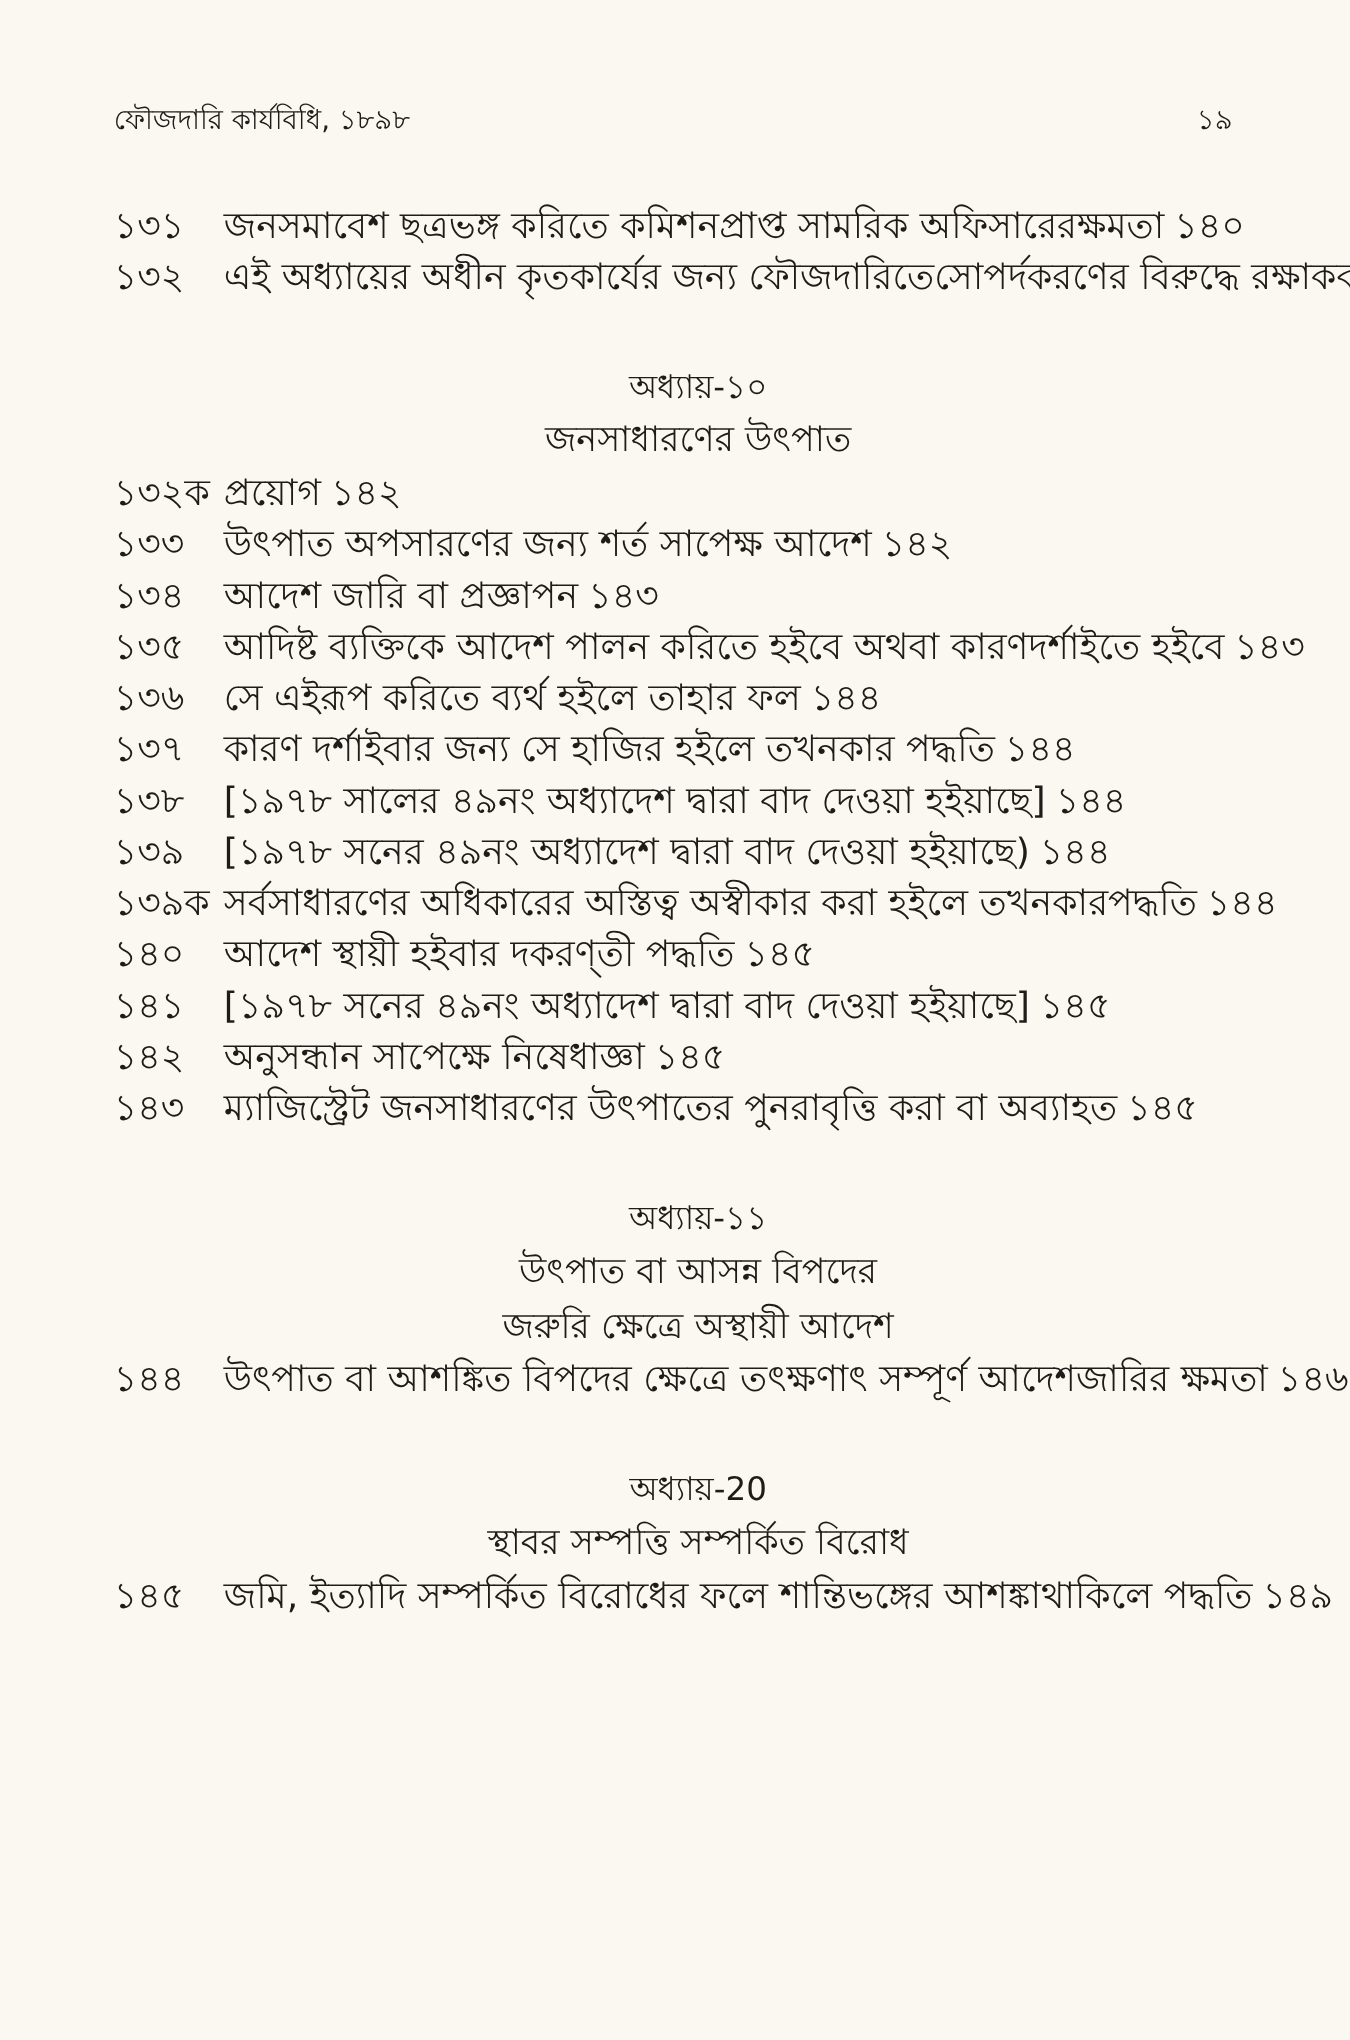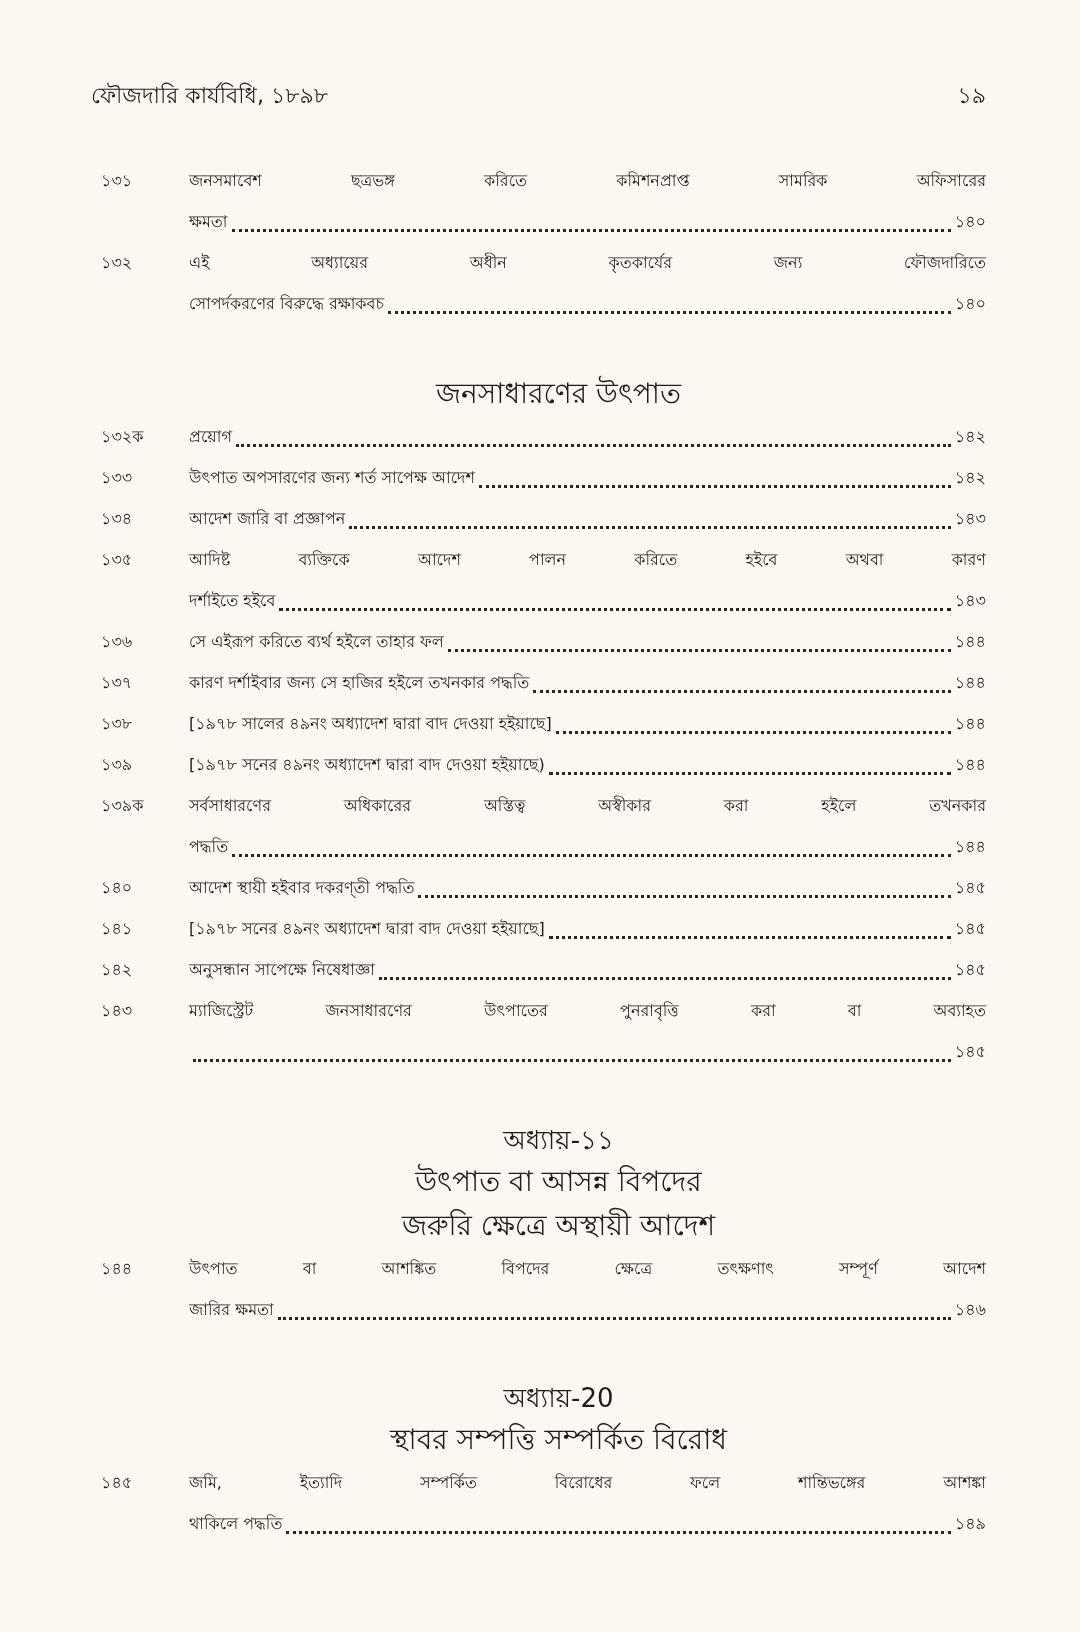--- a/index.html
+++ b/index.html
@@ -33,33 +33,32 @@
       font-size: 22px;
     }
     .toc {
       position: absolute;
       left: 91px;
       top: 160px;
       width: 895px;
     }
     .entry {
       display: flex;
-      font-size: 16px;
+      font-size: 29px;
       line-height: 41px;
-      margin-left: 10px;
     }
     .entry .num {
       width: 88px;
       flex: 0 0 88px;
       white-space: nowrap;
     }
     .entry .body {
       flex: 1;
       display: flex;
-      flex-direction: column;
+      flex-direction: row;
     }
     .entry .line1 {
       text-align: justify;
       text-align-last: justify;
       white-space: nowrap;
     }
     .entry .line1.single,
     .entry .line-last {
       display: flex;
       align-items: baseline;
@@ -122,20 +121,21 @@
           <div class="line1">এই অধ্যায়ের অধীন কৃতকার্যের জন্য ফৌজদারিতে</div>
           <div class="line-last">
             <span class="title-text">সোপর্দকরণের বিরুদ্ধে রক্ষাকবচ</span>
             <span class="leader"></span>
             <span class="page-num">১৪০</span>
           </div>
         </div>
       </div>
       <div class="gap-xl"></div>
       <div class="chapter">
+        <div class="ch-label">অধ্যায়-১০</div>
         <div class="ch-title">জনসাধারণের উৎপাত</div>
       </div>
       <div class="entry">
         <div class="num">১৩২ক</div>
         <div class="body">
           <div class="line1 single">
             <span class="title-text">প্রয়োগ</span>
             <span class="leader"></span>
             <span class="page-num">১৪২</span>
           </div>

